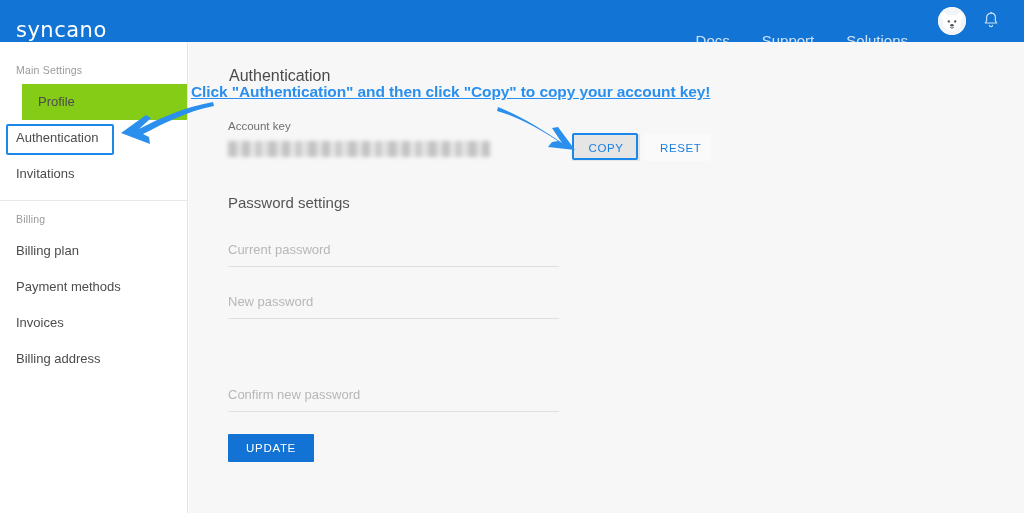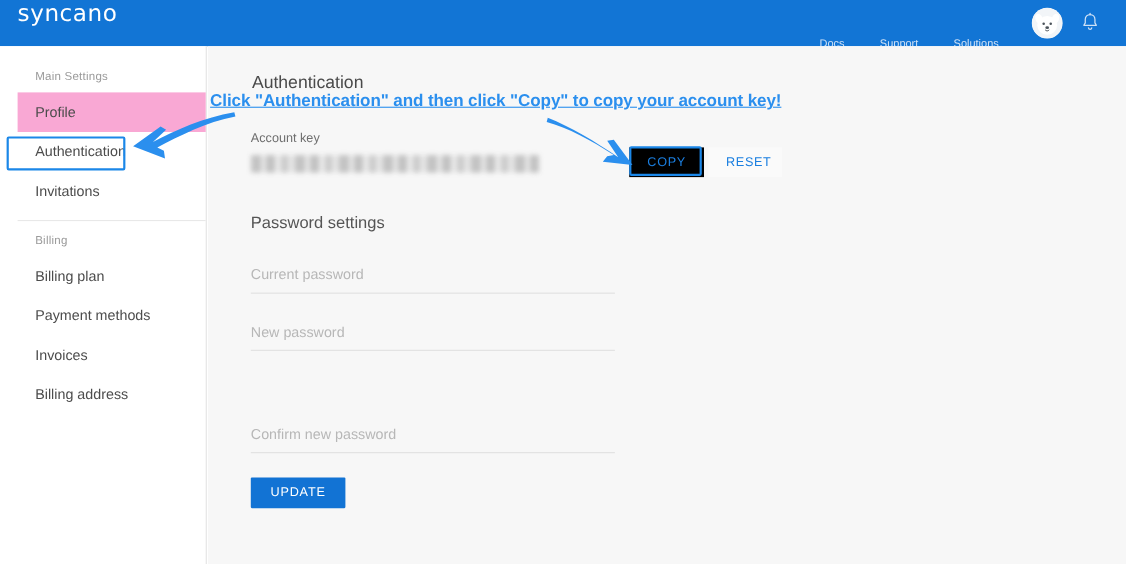--- a/index.html
+++ b/index.html
@@ -13,40 +13,40 @@
     -webkit-font-smoothing: antialiased;
   }
 
   .app { position: relative; width: 1024px; height: 513px; background: #ffffff; }
 
   
   .topbar {
     position: absolute; top: 0; left: 0;
     width: 1024px; height: 42px;
     background: #1275d5;
-    display: flex; align-items: flex-start;
+    display: flex; align-items: flex-end;
   }
   .logo {
     margin-left: 16px;
     color: #ffffff;
     font-size: 21px;
     letter-spacing: 0.5px;
     font-weight: 400;
     font-family: "DejaVu Sans", sans-serif;
     user-select: none;
   }
   .topnav {
     margin-left: auto;
     display: flex; align-items: center;
     height: 42px;
     padding-right: 14px;
   }
   .topnav-link {
     color: #cfe1f6;
-    font-size: 10px;
+    font-size: 15px;
     padding: 0 16px;
     line-height: 42px;
     text-decoration: none;
     cursor: pointer;
     margin-top: 40px;
   }
   .avatar {
     width: 28px; height: 28px;
     border-radius: 50%;
     background: #f1f4f7;
@@ -66,36 +66,35 @@
   .bell svg { display: block; }
 
   
   .sidebar {
     position: absolute;
     top: 42px; left: 0;
     width: 188px; height: 471px;
     background: #ffffff;
     border-right: 1px solid #e3e3e3;
     padding-top: 12px;
-    padding-left: 16px;
   }
   .side-section {
     font-size: 10.5px;
     color: #9a9a9a;
     padding: 10px 16px 8px 16px;
     letter-spacing: 0.2px;
   }
   .side-item {
     font-size: 13px;
     color: #4c4c4c;
     padding: 10px 16px;
     cursor: pointer;
     line-height: 16px;
   }
-  .side-item.active { background: #f9a8d4; }
+  .side-item.active { background: #84cc16; margin-left: 22px; }
   .side-sep {
     height: 1px; background: #e8e8e8;
     margin: 8px 0 2px 0;
   }
 
   
   .content {
     position: absolute;
     top: 42px; left: 189px;
     width: 835px; height: 471px;
@@ -141,21 +140,21 @@
     height: 27px;
     background: #fafafa;
     border: none;
     color: #1b7fe0;
     font-size: 11.5px;
     letter-spacing: 0.6px;
     font-family: "Liberation Sans", sans-serif;
     cursor: pointer;
     padding: 0 16px;
   }
-  .btn-copy  { left: 383px; top: 92px; width: 68px; background: #000000; }
+  .btn-copy  { left: 383px; top: 92px; width: 68px; background: #e5e5e5; }
   .btn-reset { left: 455px; top: 92px; width: 67px; }
 
   .underline-input {
     position: absolute;
     left: 39px;
     width: 331px; height: 30px;
     border: none;
     border-bottom: 1px solid #e0e0e0;
     background: transparent;
     font-size: 13px;

